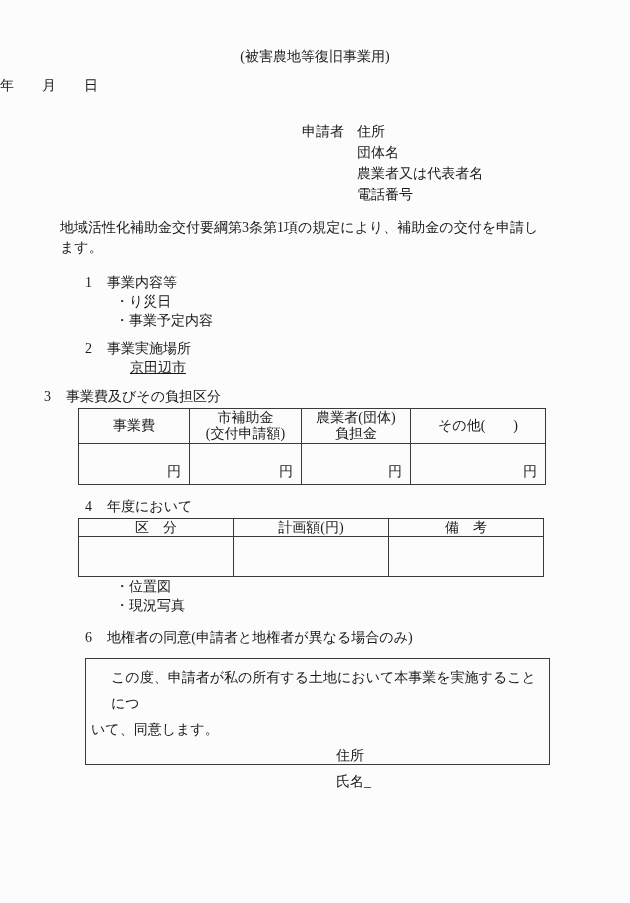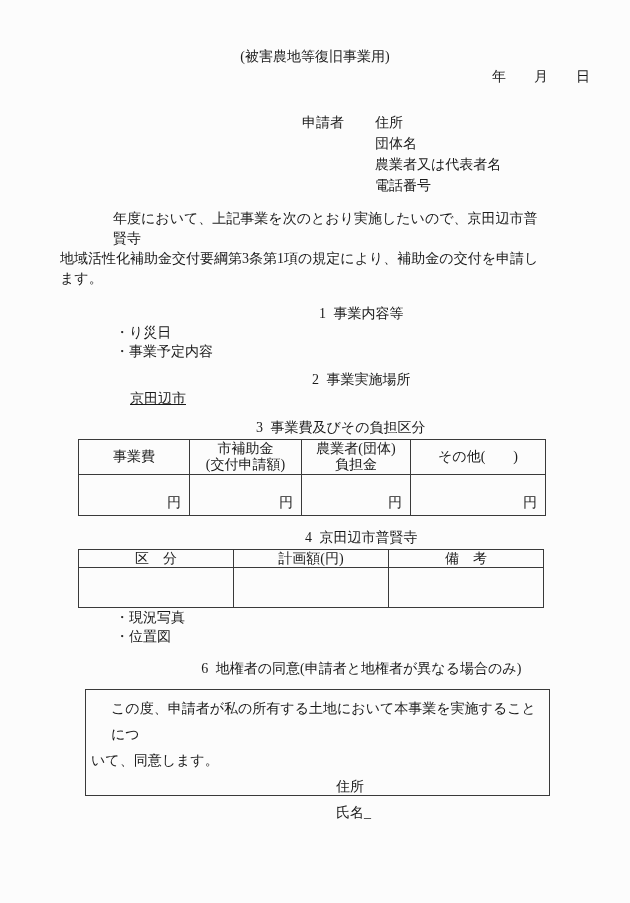--- a/index.html
+++ b/index.html
@@ -7,32 +7,32 @@
   body {
     background:#fcfcfc;
     color:#1a1a1a;
     font-family:"Liberation Serif","DejaVu Serif",serif;
     font-size:14px;
     overflow:hidden;
   }
   .page { padding-top:48px; width:630px; height:758px; }
 
   .form-note { text-align:center; line-height:18px; }
-  .date-line { text-align:right; padding-right:40px; line-height:18px; margin-top:2px; }
+  .date-line { text-align:left; padding-right:40px; line-height:18px; margin-top:11px; }
   .addressee { margin-left:85px; line-height:18px; margin-top:5px; }
 
-  .applicant { margin-left:302px; margin-top:26px; display:flex; gap:31px; line-height:21px; }
+  .applicant { margin-left:302px; margin-top:26px; display:flex; gap:13px; line-height:21px; }
   .applicant .fields div { line-height:21px; }
 
   .doc-title { text-align:center; line-height:18px; margin-top:3px; }
 
   .body-par { margin:13px 82px 0 60px; line-height:20px; }
   .body-par .l1 { padding-left:53px; }
 
-  .sec-heading { margin-left:85px; line-height:19px;text-align:center; }
+  .sec-heading { margin-left:85px; line-height:19px; }
   .sec-num { display:inline-block; width:22px; }
   .sec-items div { margin-left:115px; line-height:19px; }
   .sec-sub { margin-left:130px; line-height:19px;text-decoration:underline; }
 
   .mt15 { margin-top:15px; }
   .mt9  { margin-top:9px; }
   .mt10 { margin-top:10px;margin-left:44px; }
   .mt12 { margin-top:12px; }
   .mt13 { margin-top:13px; }
 
@@ -74,21 +74,20 @@
     <div class="fields">
       <div>住所</div>
       <div>団体名</div>
       <div>農業者又は代表者名</div>
       <div>電話番号</div>
     </div>
   </div>
 
 
   <div class="body-par">
-    <div class="l1">年度において、上記事業を次のとおり実施したいので、京田辺市普賢寺</div>
     <div>地域活性化補助金交付要綱第3条第1項の規定により、補助金の交付を申請し</div>
     <div>ます。</div>
   </div>
 
   <div class="sec-heading mt15">
     <span class="sec-num">1</span><span>事業内容等</span>
   </div>
   <div class="sec-items">
     <div>・り災日</div>
     <div>・事業予定内容</div>
@@ -131,21 +130,21 @@
     <tr>
       <td>円</td>
       <td>円</td>
       <td>円</td>
       <td>円</td>
     </tr>
   </tbody>
     </table>
 
   <div class="sec-heading mt12">
-    <span class="sec-num">4</span><span>京田辺市普賢寺</span>
+    <span class="sec-num">4</span><span>年度において</span>
   </div>
   <table class="t2">
     <colgroup>
         <col>
         <col>
         <col>
       </colgroup>
     <tbody>
         <tr>
       <th>区　分</th>
@@ -154,22 +153,22 @@
     </tr>
     <tr>
       <td></td>
       <td></td>
       <td></td>
     </tr>
   </tbody>
     </table>
 
   <div class="sec-items">
+    <div>・位置図</div>
     <div>・現況写真</div>
-    <div>・位置図</div>
   </div>
 
   <div class="sec-heading mt13">
     <span class="sec-num">6</span><span>地権者の同意(申請者と地権者が異なる場合のみ)</span>
   </div>
 
   <div class="consent-box">
     <div class="c1">この度、申請者が私の所有する土地において本事業を実施することにつ</div>
     <div>いて、同意します。</div>
     <div class="sig">住所</div>

